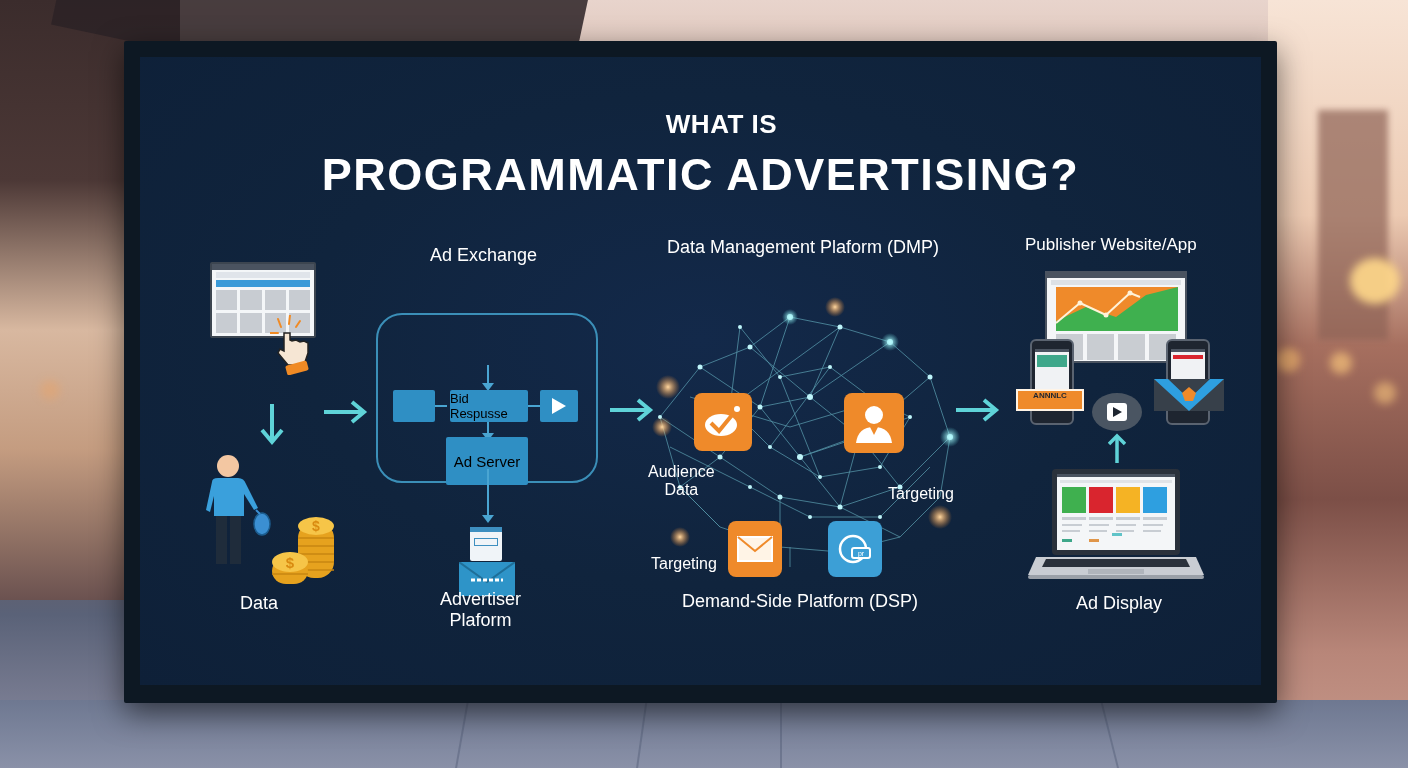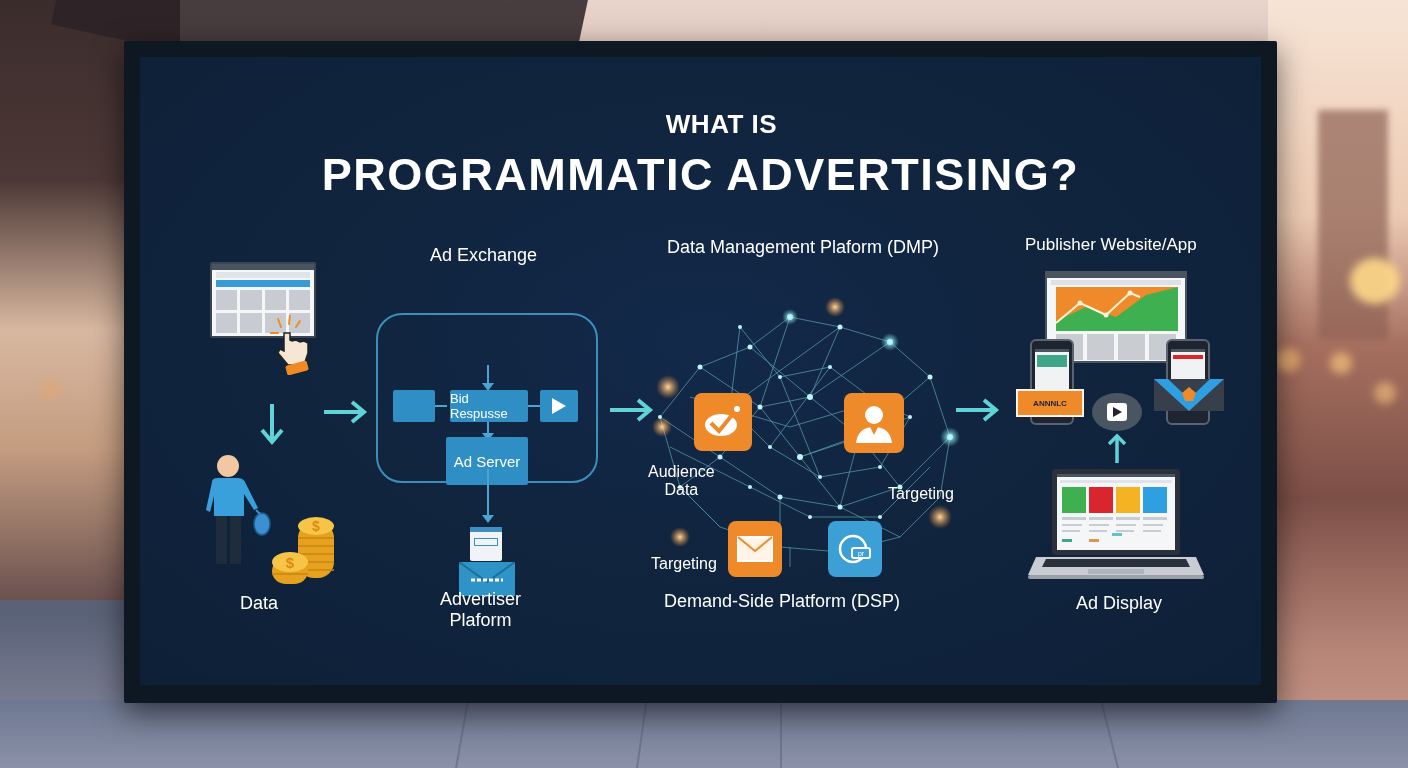--- a/index.html
+++ b/index.html
@@ -89,21 +89,21 @@
   .diamond-wrap { position: absolute; left: 300px; top: 222px; width: 96px; height: 86px; }
   .diamond {
     position: absolute; left: 16px; top: 11px; width: 64px; height: 64px;
     background: #2d8ec2; transform: rotate(45deg); border-radius: 4px;
   }
   .diamond-label {
     position: absolute; left: 0; right: 0; top: 22px; text-align: center;
     color: #ffffff; font-family: "Liberation Sans", sans-serif; font-size: 15px; line-height: 1.15;
   }
   .fbox {
-    position: absolute; background: #2f8fc4; color: #ffffff;
+    position: absolute; background: #2f8fc4; color: #000000;
     font-family: "Liberation Sans", sans-serif; font-size: 13px;
     display: flex; align-items: center; justify-content: center; border-radius: 2px;
   }
   .vline { position: absolute; width: 2px; background: #4aa5d2; }
   .hline { position: absolute; height: 2px; background: #4aa5d2; }
 
   .budget-doc { position: absolute; left: 330px; top: 470px; width: 32px; height: 34px; background: #f0f4f8; border-radius: 2px; }
   .budget-env { position: absolute; left: 319px; top: 505px; width: 56px; height: 34px; background: #2e94c8; }
 
   
@@ -369,21 +369,21 @@
       </svg>
     </div>
     <div class="tile blue" style="left:688px;top:464px;width:54px;height:56px;">
       <svg width="38" height="38" viewBox="0 0 38 38">
         <circle cx="17" cy="19" r="13" fill="none" stroke="#ffffff" stroke-width="2.5"></circle>
         <rect x="16" y="18" width="18" height="10" rx="2" fill="#3c9fd6" stroke="#ffffff" stroke-width="2"></rect>
         <text x="25" y="26" text-anchor="middle" fill="#ffffff" font-size="7" font-family="Liberation Sans, sans-serif">pr</text>
       </svg>
     </div>
 
-    <div class="label" style="left:524px;top:534px;">Demand-Side Platform (DSP)</div>
+    <div class="label" style="left:542px;top:534px;">Demand-Side Platform (DSP)</div>
 
     <svg class="arrow" style="left:814px;top:340px;" width="46" height="26" viewBox="0 0 46 26">
       <line x1="2" y1="13" x2="40" y2="13" stroke="#5fd3d8" stroke-width="4"></line>
       <polyline points="30,3 42,13 30,23" fill="none" stroke="#5fd3d8" stroke-width="4"></polyline>
     </svg>
 
     <div class="label" style="left:885px;top:178px;font-size:17px;">Publisher Website/App</div>
 
     <div class="pub-browser">
       <div style="height:5px;background:#4a5360;"></div>
@@ -404,21 +404,21 @@
       </div>
     </div>
 
     <div class="phone" style="left:890px;top:282px;">
       <div class="scr">
         <div style="height:3px;background:#4a5360;"></div>
         <div style="height:12px;margin:3px 2px;background:#3ea78a;"></div>
         <div style="height:6px;margin:28px 2px 0 2px;background:#e0964a;"></div>
       </div>
     </div>
-    <div style="position:absolute;left:876px;top:332px;width:68px;height:28px;background:#ef8a2a;border:2px solid #fff4e6;display:flex;align-items:center;justify-content:center;">
+    <div style="position:absolute;left:876px;top:332px;width:68px;height:22px;background:#ef8a2a;border:2px solid #fff4e6;display:flex;align-items:flex-start;justify-content:center;">
       <span style="font-family:'Liberation Sans',sans-serif;font-size:8px;font-weight:bold;color:#1e2530;">ANNNLC</span>
     </div>
 
     <div class="phone" style="left:1026px;top:282px;">
       <div class="scr">
         <div style="height:3px;background:#4a5360;"></div>
         <div style="height:4px;margin:3px 2px;background:#d9252e;"></div>
         <div style="height:6px;margin:32px 2px 0 2px;background:#6c7480;"></div>
       </div>
     </div>

